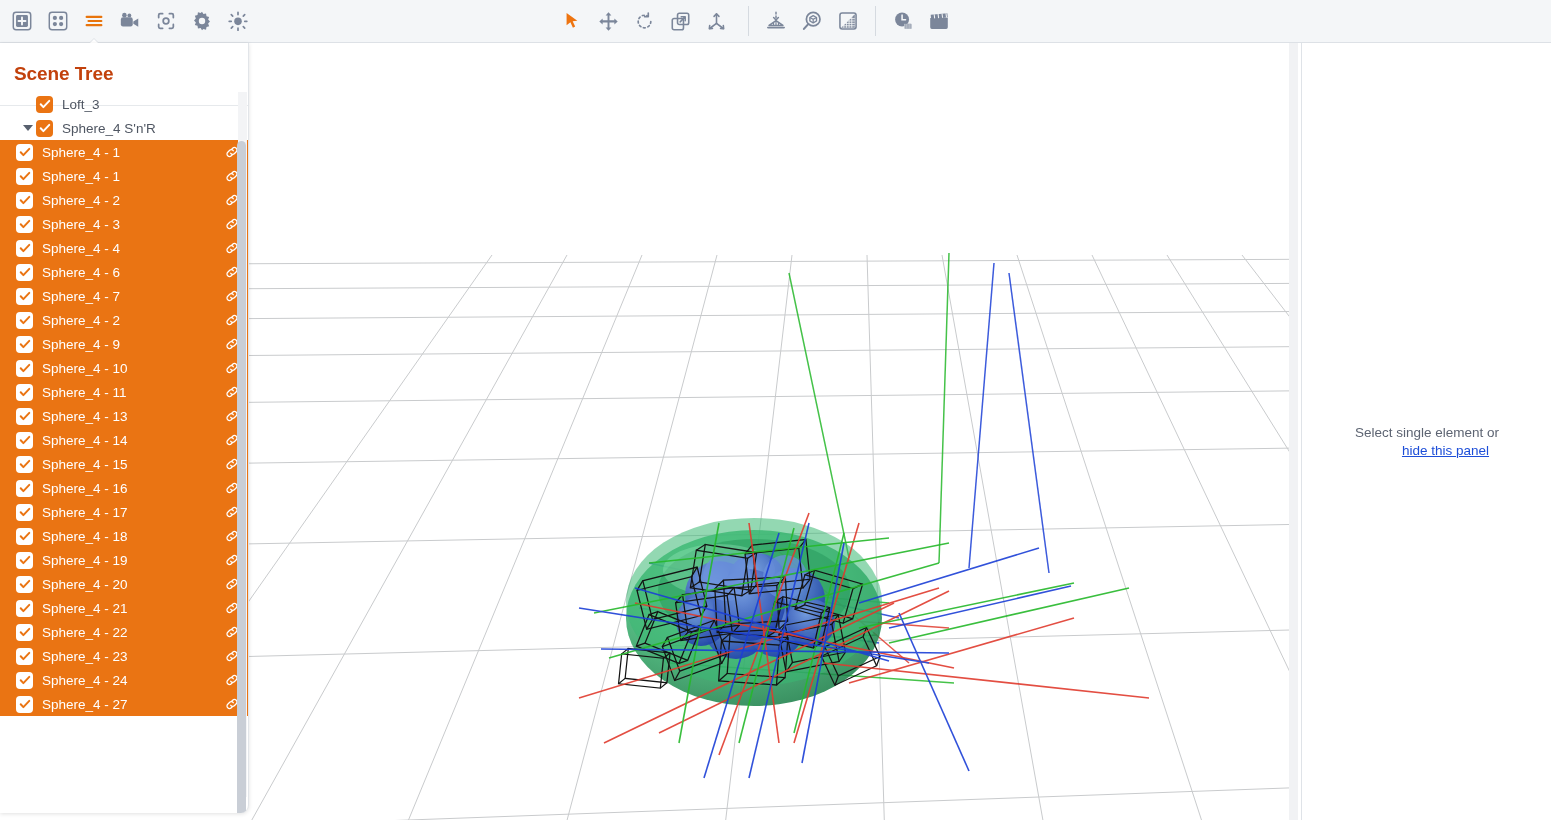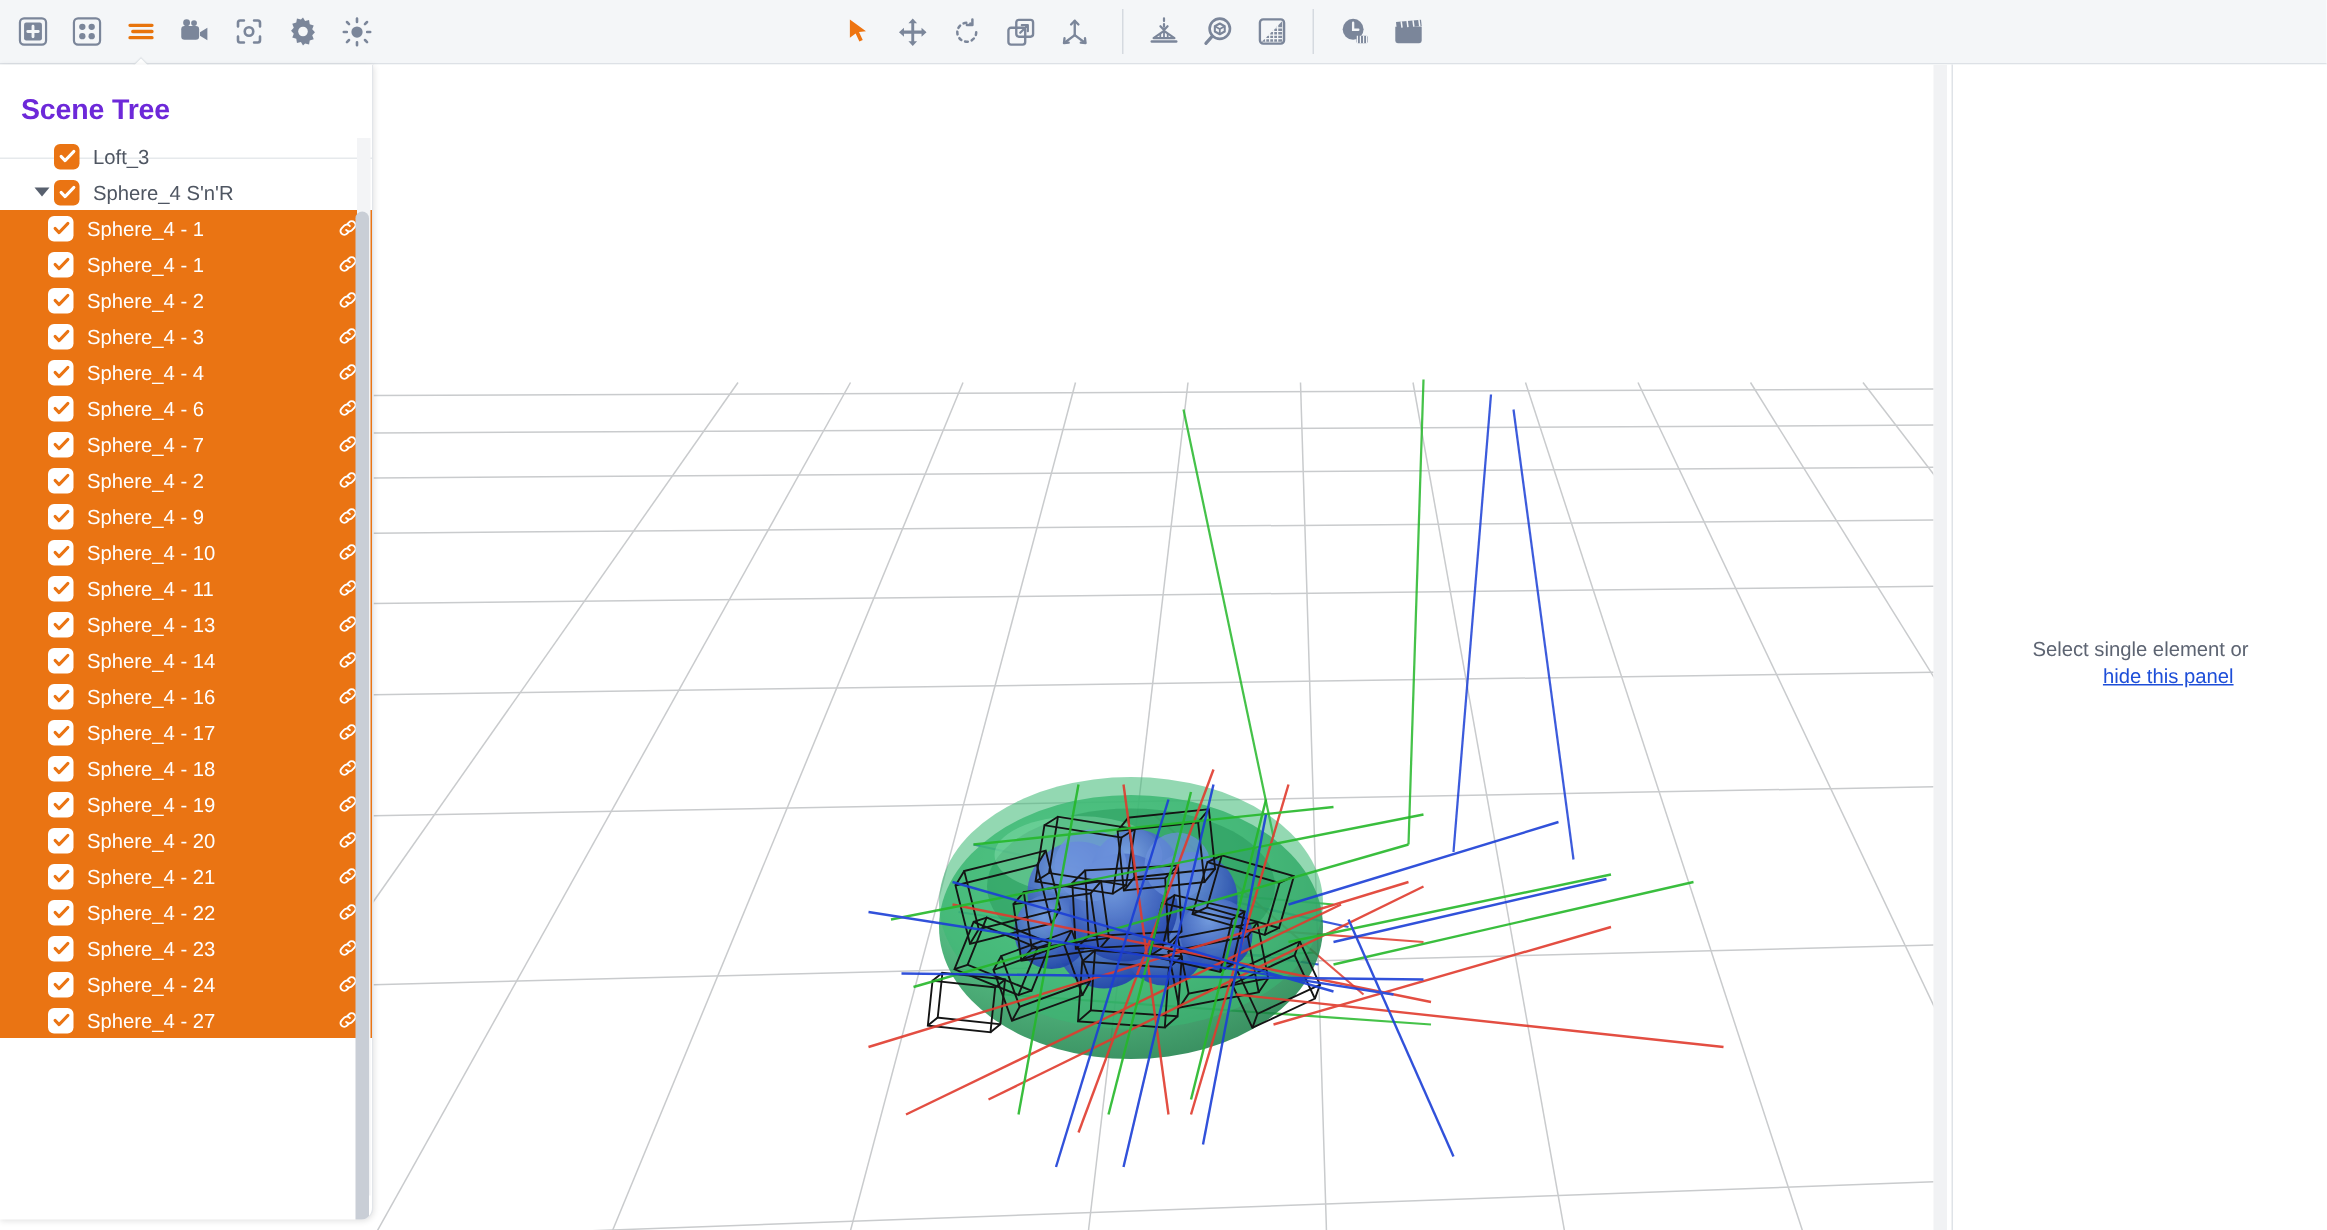--- a/index.html
+++ b/index.html
@@ -50,42 +50,42 @@
     border-right: 1px solid #e2e5e9;
     border-bottom-right-radius: 8px;
     box-shadow: 0 1px 4px rgba(0,0,0,0.12);
     overflow: hidden;
     z-index: 6;
   }
   #scene-title {
     height: 63px;
     display: flex; align-items: center;
     padding-left: 14px;
-    font-size: 19px; font-weight: bold; color: #6d28d9;
+    font-size: 19px; font-weight: bold; color: #c2410c;
     letter-spacing: -0.1px;
     border-bottom: 1px solid #e6e9ec;
   }
   #tree-scroll {
     position: absolute; top: 49px; left: 0;
     width: 249px; height: 705px;
     overflow: hidden;
   }
   .tree-row {
     height: 24px;
     display: flex; align-items: center;
     font-size: 13.5px;
     color: #4f5662;
     cursor: pointer;
     position: relative;
   }
   .tree-row.root { padding-left: 20px; }
   .tree-row.child {
     background: #ea7413;
     color: #ffffff;
-    padding-left: 32px;
+    padding-left: 16px;
     text-align: right;
   }
   .twisty {
     width: 16px; display: flex; align-items: center; justify-content: center;
     flex: 0 0 16px;
   }
   .twisty i {
     display: block; width: 0; height: 0;
     border-left: 5px solid transparent;
     border-right: 5px solid transparent;
@@ -515,20 +515,34 @@
             </g>
           </svg></span>
       </div>
       <div class="tree-row child">
         <span class="cbx on-dark">
           <svg width="12" height="12" viewBox="0 0 14 14">
             <path d="M2 7.3l3.1 3.3L12 3.4" fill="none" stroke="#ea7413" stroke-width="2.3" stroke-linecap="round" stroke-linejoin="round"></path>
           </svg>
         </span>
         <span class="row-label">Sphere_4 - 14</span>
+        <span class="link-icon"><svg width="16" height="16" viewBox="0 0 24 24">
+            <g fill="none" stroke="currentColor" stroke-width="1.9" stroke-linecap="round">
+              <path d="M10.1 13.9a3.8 3.8 0 0 0 5.7.4l2.6-2.6a3.8 3.8 0 0 0-5.4-5.4l-1.5 1.5"></path>
+              <path d="M13.9 10.1a3.8 3.8 0 0 0-5.7-.4l-2.6 2.6a3.8 3.8 0 0 0 5.4 5.4l1.5-1.5"></path>
+            </g>
+          </svg></span>
+      </div>
+      <div class="tree-row child">
+        <span class="cbx on-dark">
+          <svg width="12" height="12" viewBox="0 0 14 14">
+            <path d="M2 7.3l3.1 3.3L12 3.4" fill="none" stroke="#ea7413" stroke-width="2.3" stroke-linecap="round" stroke-linejoin="round"></path>
+          </svg>
+        </span>
+        <span class="row-label">Sphere_4 - 15</span>
         <span class="link-icon"><svg width="16" height="16" viewBox="0 0 24 24">
             <g fill="none" stroke="currentColor" stroke-width="1.9" stroke-linecap="round">
               <path d="M10.1 13.9a3.8 3.8 0 0 0 5.7.4l2.6-2.6a3.8 3.8 0 0 0-5.4-5.4l-1.5 1.5"></path>
               <path d="M13.9 10.1a3.8 3.8 0 0 0-5.7-.4l-2.6 2.6a3.8 3.8 0 0 0 5.4 5.4l1.5-1.5"></path>
             </g>
           </svg></span>
       </div>
       <div class="tree-row child">
         <span class="cbx on-dark">
           <svg width="12" height="12" viewBox="0 0 14 14">

